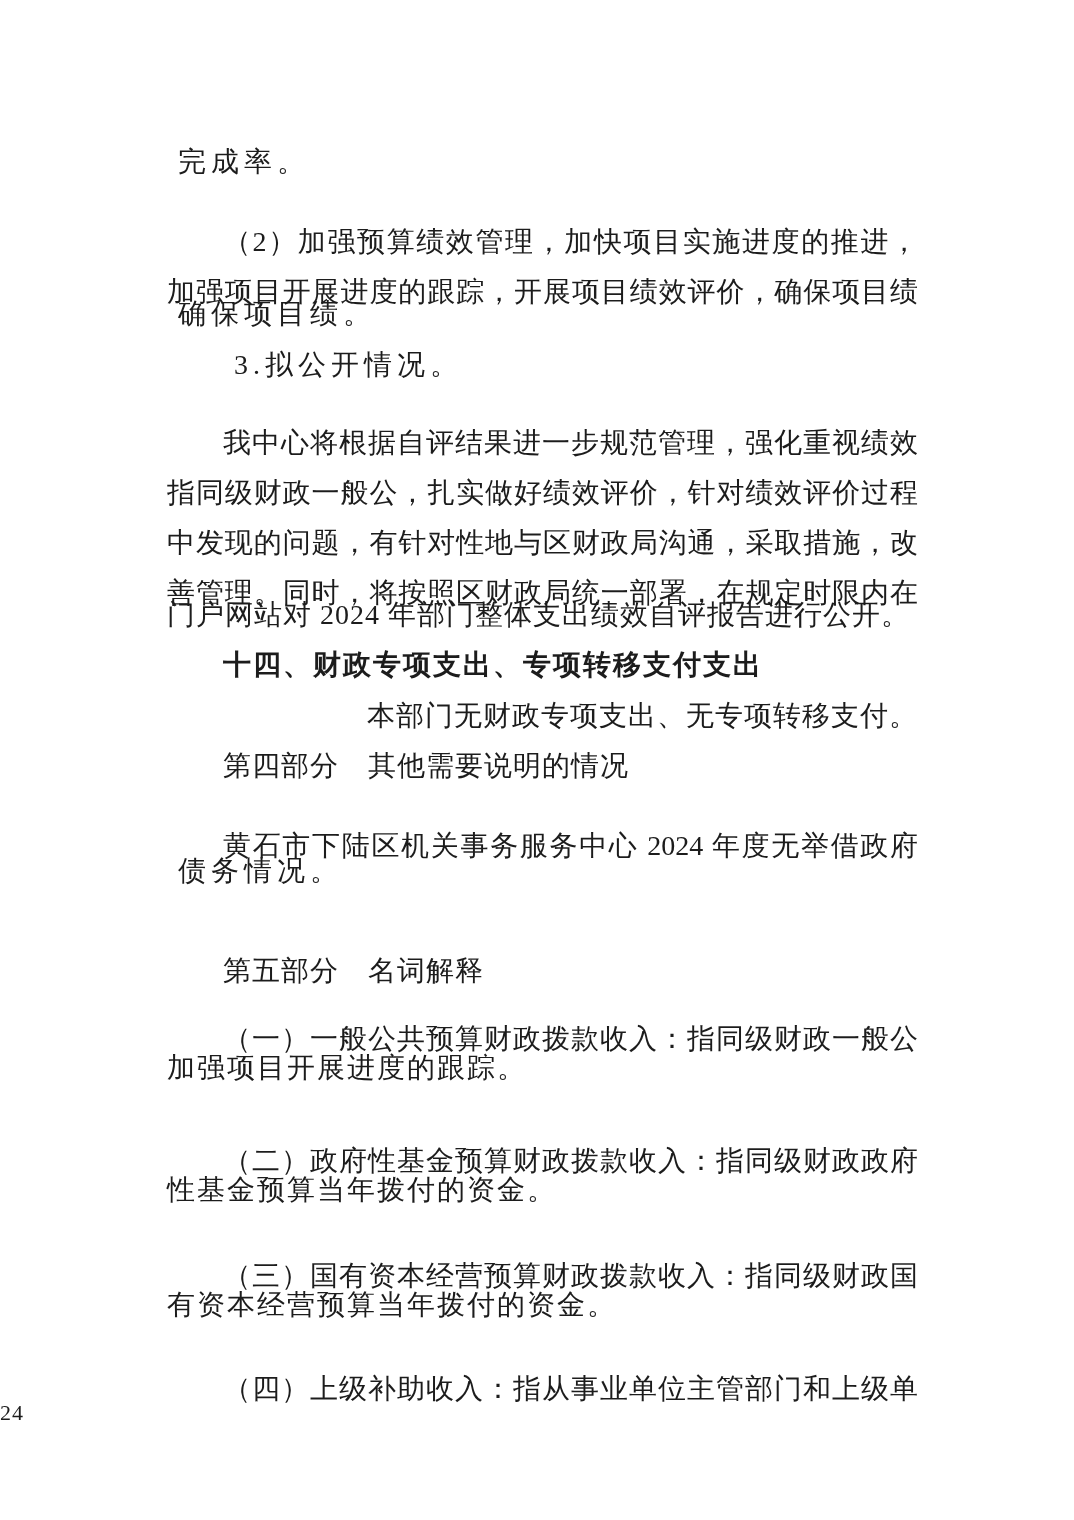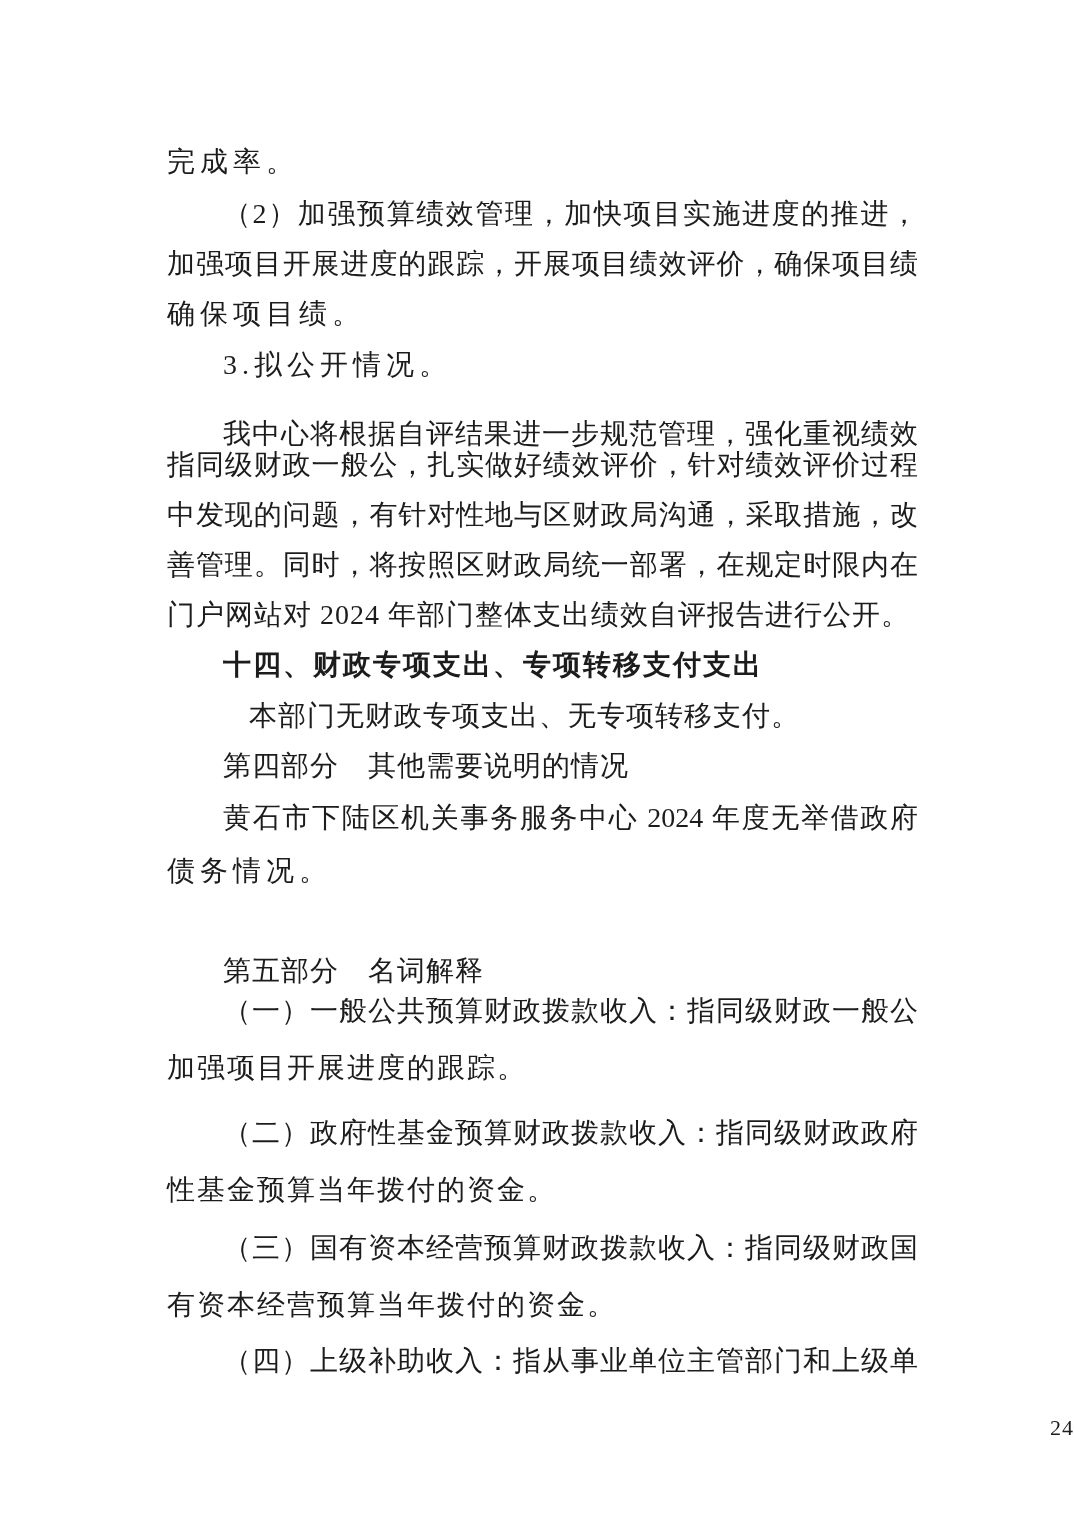--- a/index.html
+++ b/index.html
@@ -15,59 +15,58 @@
     position:absolute;
     left:167px;
     width:751px;
     box-sizing:border-box;
     font-size:28px;
     line-height:36px;
     white-space:normal;
     word-break:keep-all;
   }
   
-  .j{text-align:justify;text-align-last:justify;}
+  .j{text-align:justify;text-align-last:justify;margin-top:28px;}
   
-  .sp{letter-spacing:5px;}
+  .sp{letter-spacing:5px;margin-left:11px;}
   
   .sp1{letter-spacing:1px;}
   
   .sp2{letter-spacing:2px;}
   
   .ind2{padding-left:56px;}
-  .ind3{padding-left:82px;}
+  .ind3{padding-left:82px;text-align:right;}
   
   .kai{font-weight:700;letter-spacing:2px;}
   
   .hei{
     font-family:"Liberation Sans","DejaVu Sans",sans-serif;
     font-weight:400;
     letter-spacing:1px;
   }
   .pagenum{
     position:absolute;
     top:1400px;left:0;
     width:100%;
-    text-align:right;
+    text-align:left;
     font-size:22px;
     letter-spacing:1px;
-    margin-top:15px;
   }
 </style>
 </head>
 <body>
 
 <div class="page">
 
   <div class="line sp" style="top:144px">完成率。</div>
   <div class="line j ind2" style="top:196px">（2）加强预算绩效管理，加快项目实施进度的推进，</div>
   <div class="line j" style="top:246px">加强项目开展进度的跟踪，开展项目绩效评价，确保项目绩</div>
   <div class="line sp" style="top:296px">确保项目绩。</div>
   <div class="line sp ind2" style="top:347px">3.拟公开情况。</div>
-  <div class="line j ind2" style="top:416px">我中心将根据自评结果进一步规范管理，强化重视绩效</div>
+  <div class="line j ind2" style="top:397px">我中心将根据自评结果进一步规范管理，强化重视绩效</div>
   <div class="line j" style="top:447px">指同级财政一般公，扎实做好绩效评价，针对绩效评价过程</div>
   <div class="line j" style="top:497px">中发现的问题，有针对性地与区财政局沟通，采取措施，改</div>
   <div class="line j" style="top:547px">善管理。同时，将按照区财政局统一部署，在规定时限内在</div>
   <div class="line sp1" style="top:597px">门户网站对 2024 年部门整体支出绩效自评报告进行公开。</div>
   <div class="line kai ind2" style="top:647px">十四、财政专项支出、专项转移支付支出</div>
   <div class="line ind3 sp1" style="top:698px">本部门无财政专项支出、无专项转移支付。</div>
   <div class="line hei ind2" style="top:748px">第四部分　其他需要说明的情况</div>
   <div class="line j ind2" style="top:800px">黄石市下陆区机关事务服务中心 2024 年度无举借政府</div>
   <div class="line sp" style="top:853px">债务情况。</div>
   <div class="line hei ind2" style="top:953px">第五部分　名词解释</div>

